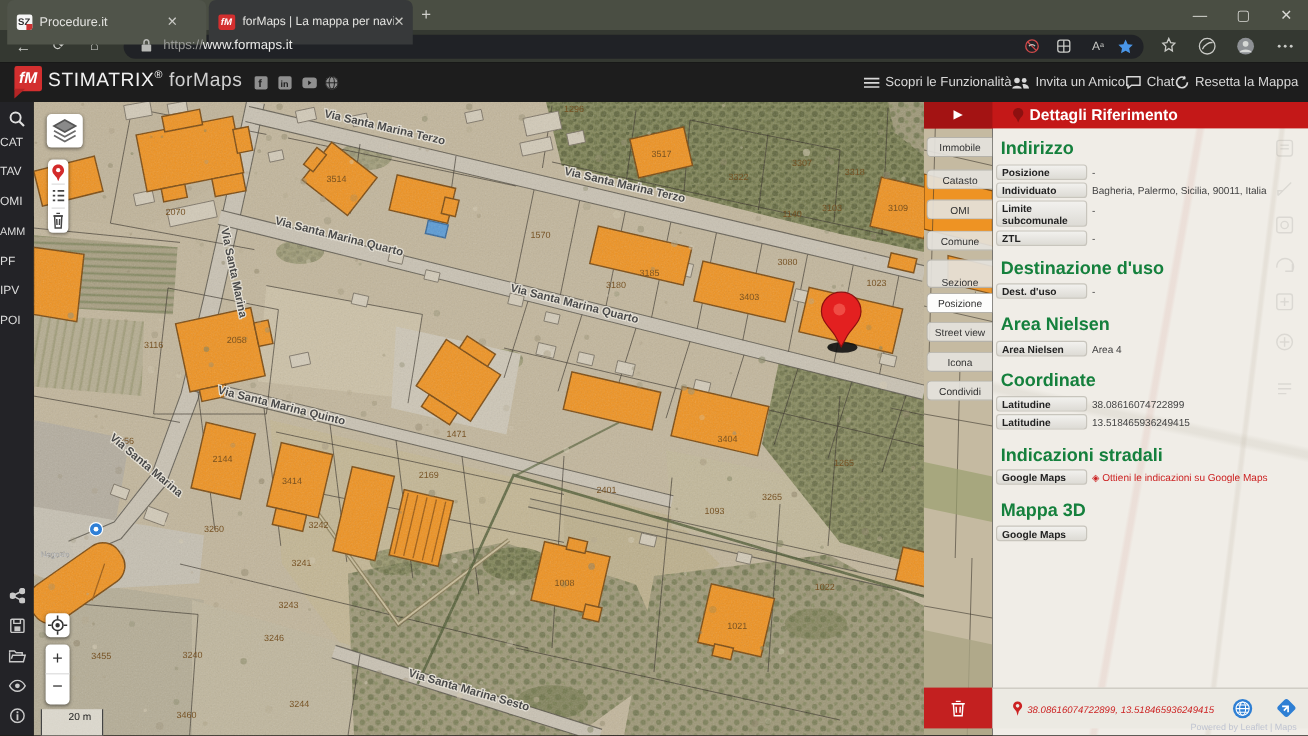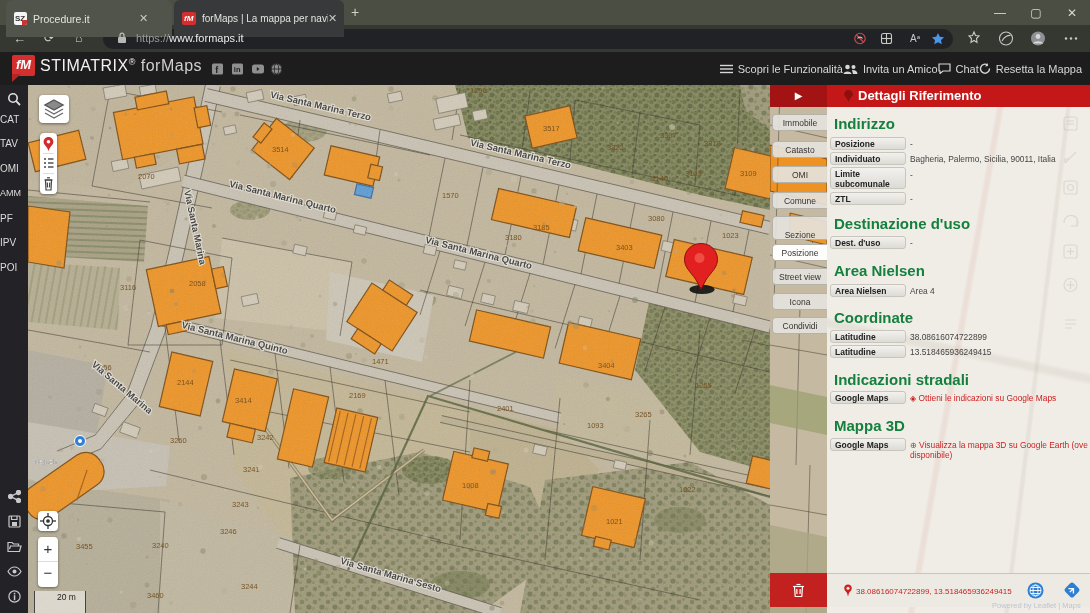--- a/index.html
+++ b/index.html
@@ -295,21 +295,20 @@
     <div class="phead" style="top:224px;">Coordinate</div>
     <div class="plabel" style="top:245px;">Latitudine</div>
     <div class="pval" style="top:247px;">38.08616074722899</div>
     <div class="plabel" style="top:260px;">Latitudine</div>
     <div class="pval" style="top:262px;">13.518465936249415</div>
     <div class="phead" style="top:286px;">Indicazioni stradali</div>
     <div class="plabel" style="top:306px;">Google Maps</div>
     <div class="pval plink" style="top:308px;"><span class="gicon">◈</span> Ottieni le indicazioni su Google Maps</div>
     <div class="phead" style="top:332px;">Mappa 3D</div>
     <div class="plabel" style="top:353px;">Google Maps</div>
-    <div class="pval plink" style="top:355px;width:180px;"><span class="gicon">⊕</span> Visualizza la mappa 3D su Google Earth (ove disponibile)</div>
   </div>
   <svg class="abs" style="left:1060px;top:115px;z-index:5;opacity:0.2;" width="22" height="240" viewBox="0 0 22 240" fill="none" stroke="#8a8a85" stroke-width="1.2">
     <rect x="4" y="2" width="13" height="13" rx="2"></rect>
     <line x1="7" y1="6" x2="14" y2="6"></line>
     <line x1="7" y1="9" x2="14" y2="9"></line>
     <path d="M5,48 L16,37 M5,48 l0,-4 l4,0"></path>
     <rect x="4" y="66" width="13" height="13" rx="2"></rect>
     <circle cx="10.5" cy="72.5" r="3"></circle>
     <path d="M4,108 a7,7 0 1 1 13,3"></path>
     <path d="M17,105 l0,6 l-6,0"></path>
@@ -329,21 +328,21 @@
       <line x1="5.5" y1="2.5" x2="9.5" y2="2.5"></line>
       <line x1="5.8" y1="7" x2="6" y2="12"></line>
       <line x1="9.2" y1="7" x2="9" y2="12"></line>
     </svg>
   </div>
   <div class="abs" style="left:827px;top:573px;width:263px;height:34px;background:#eceae3;border-top:1px solid #c9c6bd;z-index:6;">
     <svg style="position:absolute;left:16px;top:10px;" width="10" height="13" viewBox="0 0 10 13">
       <path d="M5,0.5 C2.8,0.5 1.2,2.2 1.2,4.3 C1.2,6.2 2.8,7.2 4,8.9 L5,12.5 L6,8.9 C7.2,7.2 8.8,6.2 8.8,4.3 C8.8,2.2 7.2,0.5 5,0.5 Z" fill="#cc2222"></path>
       <circle cx="5" cy="4.2" r="1.5" fill="#eceae3"></circle>
     </svg>
-    <span style="position:absolute;left:29px;top:13px;font-size:8px;color:#cc2222;">38.08616074722899, 13.518465936249415</span>
+    <span style="position:absolute;left:29px;top:13px;font-size:8px;color:#cc2222;font-style:italic;">38.08616074722899, 13.518465936249415</span>
     <svg style="position:absolute;left:200px;top:8px;" width="17" height="17" viewBox="0 0 17 17">
       <circle cx="8.5" cy="8.5" r="8" fill="#2e7fd4"></circle>
       <g stroke="#fff" stroke-width="0.9" fill="none">
         <circle cx="8.5" cy="8.5" r="5.5"></circle>
         <ellipse cx="8.5" cy="8.5" rx="2.5" ry="5.5"></ellipse>
         <line x1="3" y1="8.5" x2="14" y2="8.5"></line>
         <line x1="3.7" y1="5.5" x2="13.3" y2="5.5"></line>
         <line x1="3.7" y1="11.5" x2="13.3" y2="11.5"></line>
       </g>
     </svg>

